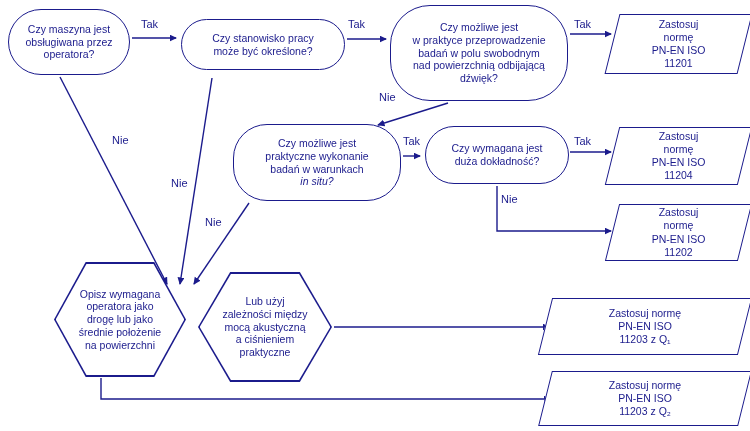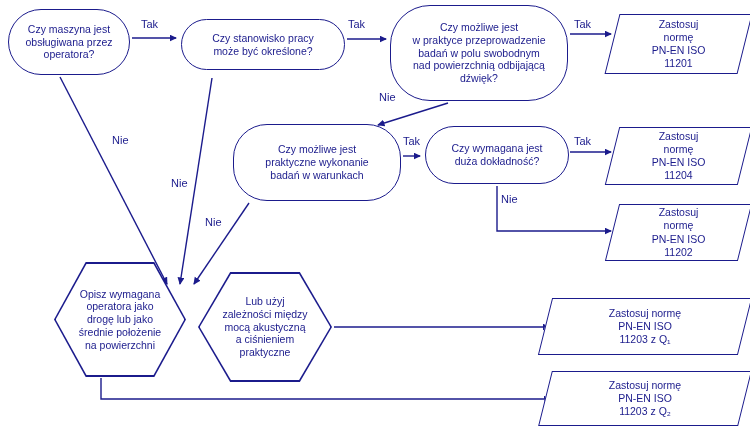--- a/index.html
+++ b/index.html
@@ -83,21 +83,21 @@
     <div class="txt">Czy możliwe jest
 w praktyce przeprowadzenie
 badań w polu swobodnym
 nad powierzchnią odbijającą
 dźwięk?</div>
   </div>
 
   <div class="node stadium r34" style="left:233px; top:124px; width:168px; height:77px;">
     <div class="txt"><span>Czy możliwe jest
 praktyczne wykonanie
-badań w warunkach</span></div>
+badań w warunkach</span><span class="it">in situ?</span></div>
   </div>
 
   <div class="node stadium pill" style="left:425px; top:126px; width:144px; height:58px;">
     <div class="txt">Czy wymagana jest
 duża dokładność?</div>
   </div>
 
   <div class="hexa" style="left:54px; top:262px; width:132px; height:115px;">
     <div class="hexin">
       <div class="txt">Opisz wymagana

